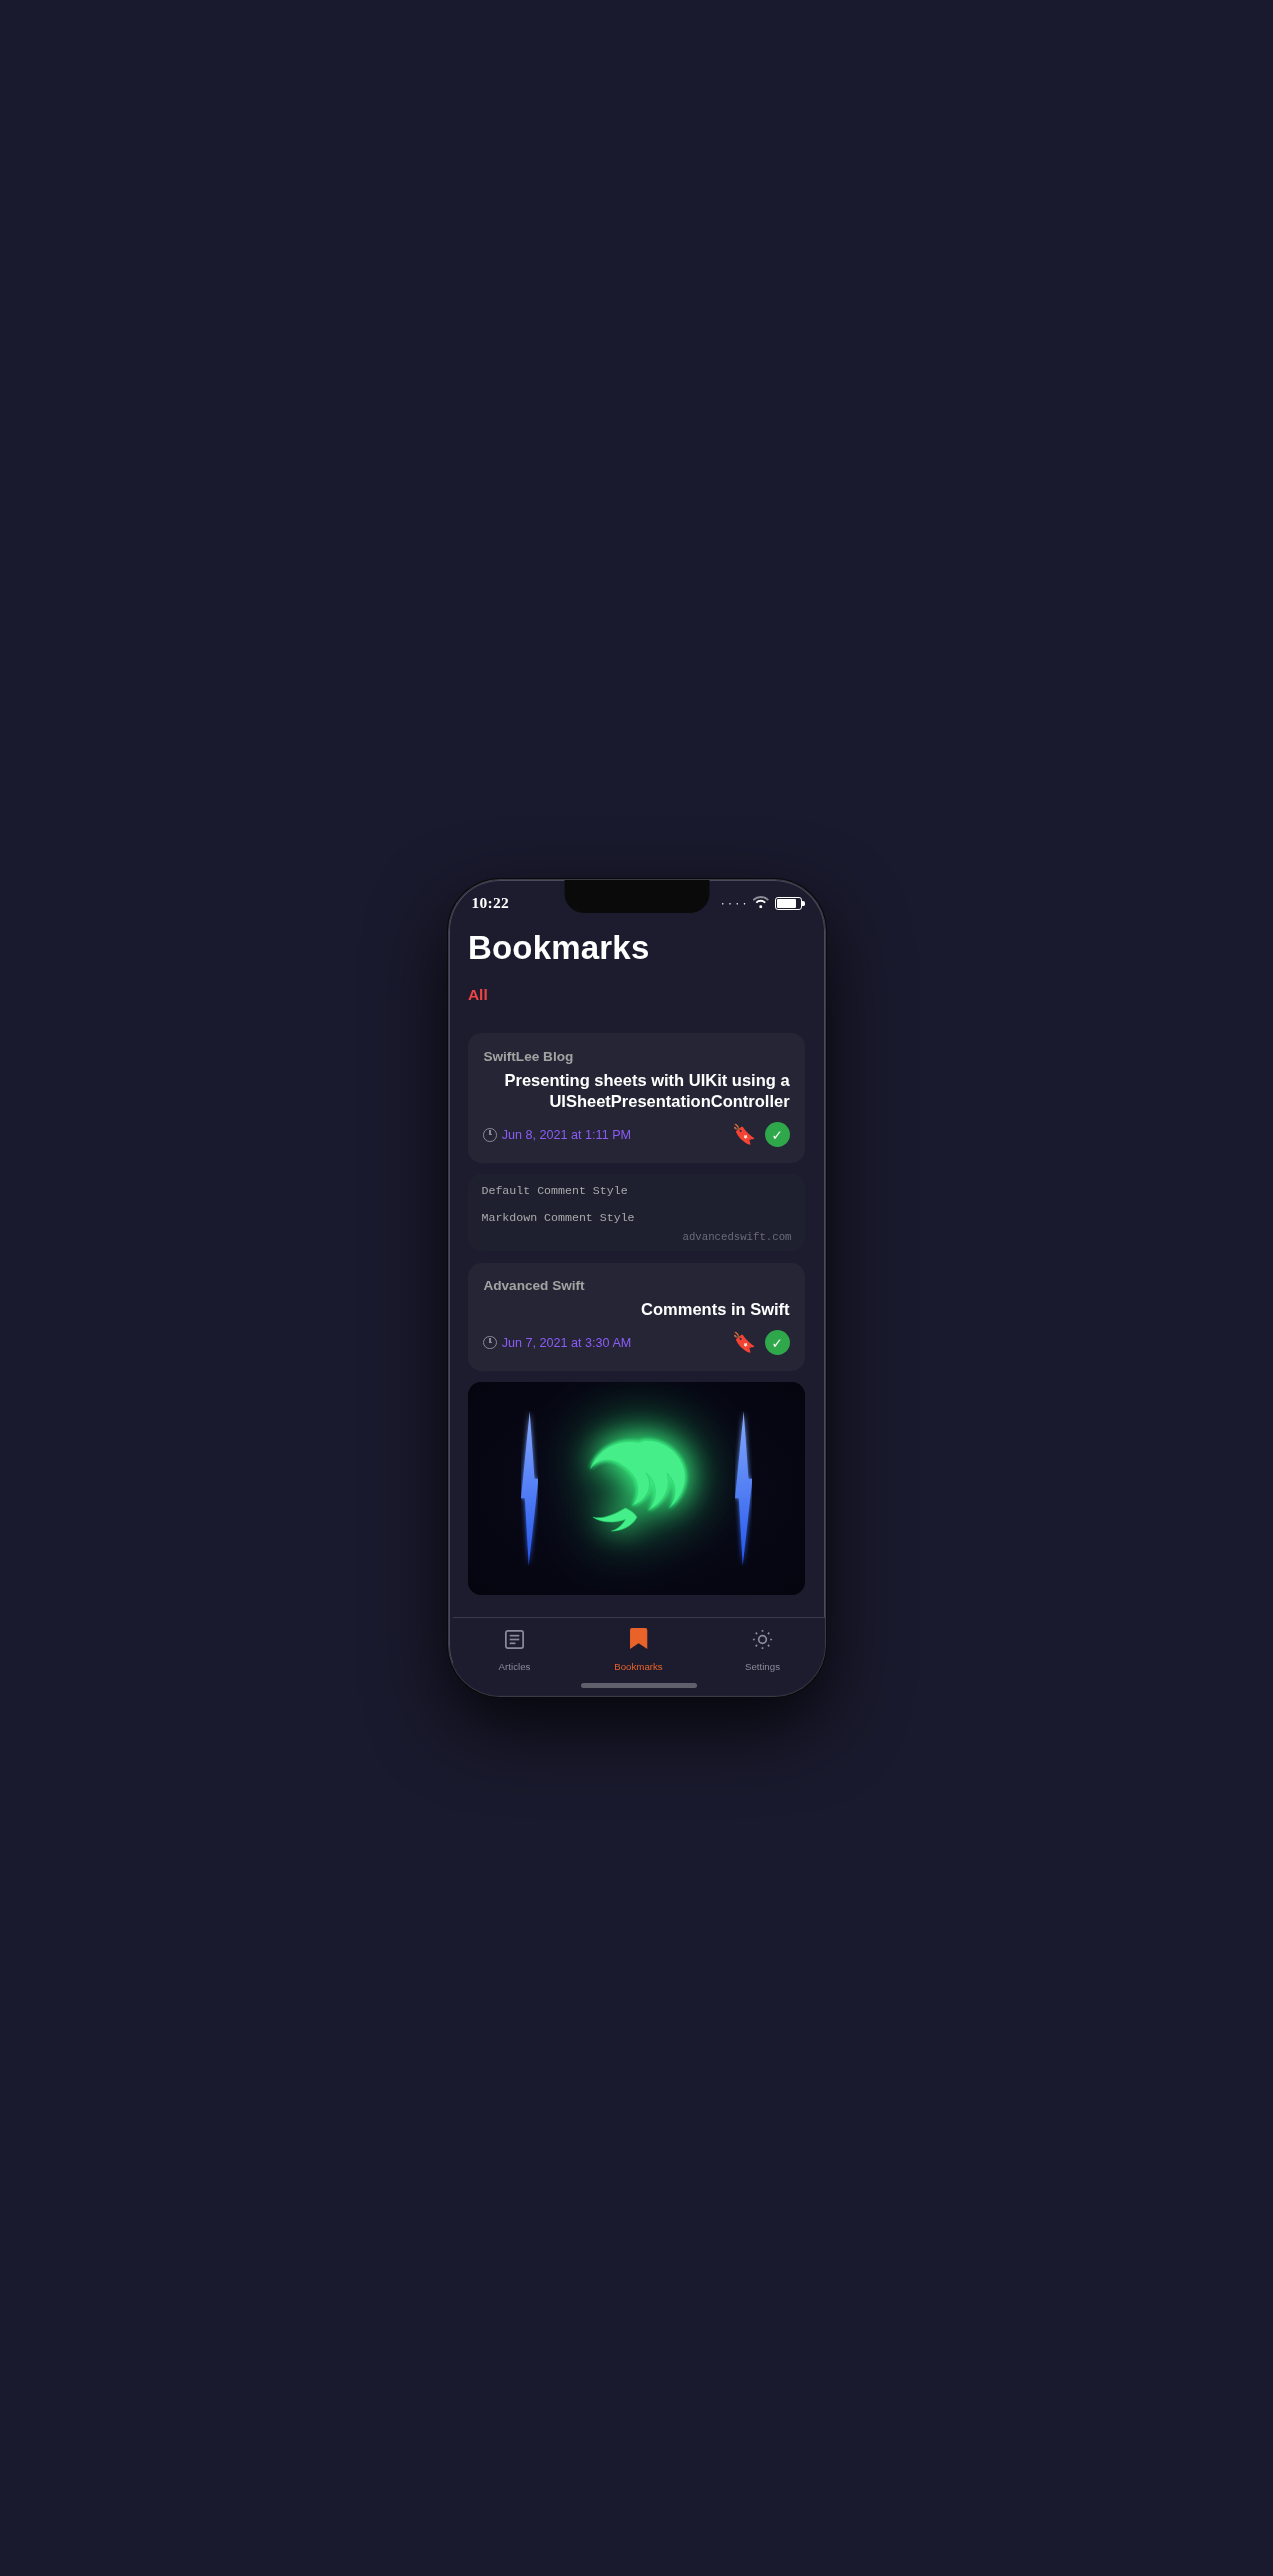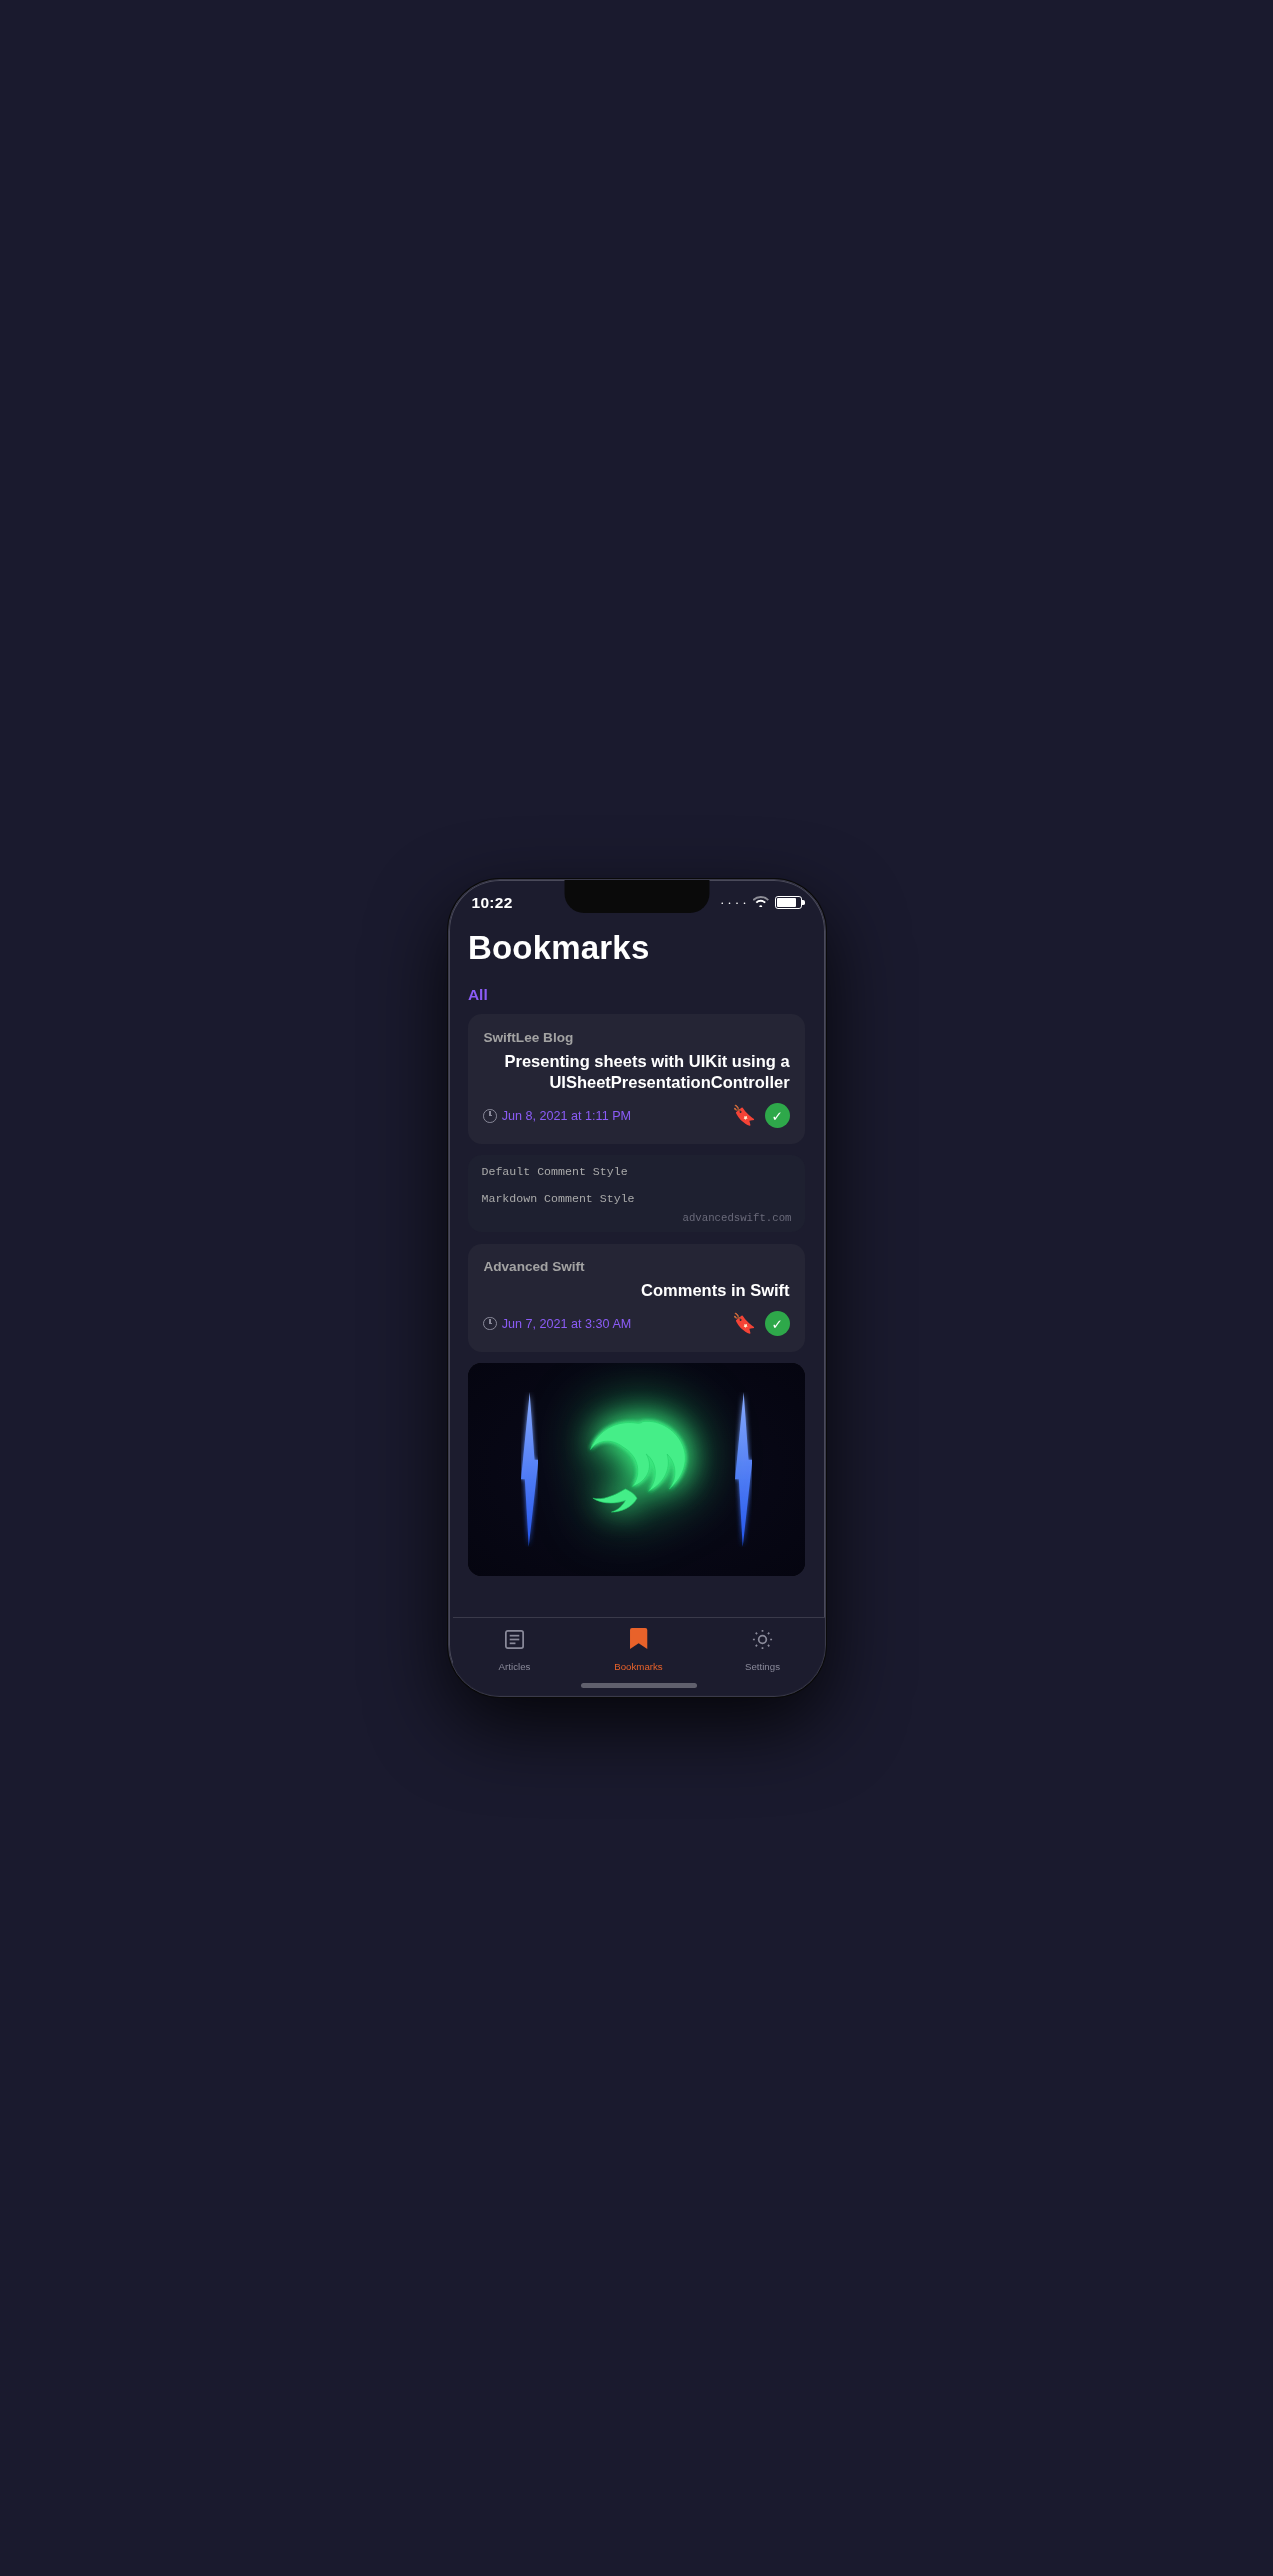--- a/index.html
+++ b/index.html
@@ -33,24 +33,25 @@
       height: 33px;
       background: #0a0a0a;
       border-radius: 0 0 19.4px 19.4px;
       z-index: 100;
     }
 
     
     .status-bar {
       display: flex;
       justify-content: space-between;
-      align-items: center;
+      align-items: flex-end;
       padding: 13.6px 23px 5.8px;
       position: relative;
       z-index: 10;
+      font-family: Liberation Serif, serif;
     }
     .status-time {
       color: #ffffff;
       font-size: 15.5px;
       font-weight: 600;
       letter-spacing: 0.3px;
     }
     .status-icons {
       display: flex;
       align-items: center;
@@ -111,22 +112,22 @@
       font-size: 33px;
       font-weight: 800;
       color: #ffffff;
       margin-bottom: 19.4px;
       letter-spacing: 0.2px;
     }
 
     .section-header {
       font-size: 15.5px;
       font-weight: 700;
-      color: #8b5cf6;
-      margin-bottom: 10px;
+      color: #ef4444;
+      margin-bottom: 29px;
     }
 
     
     .article-card {
       background: #252535;
       border-radius: 13.6px;
       padding: 15.5px;
       margin-bottom: 11.6px;
     }
 

